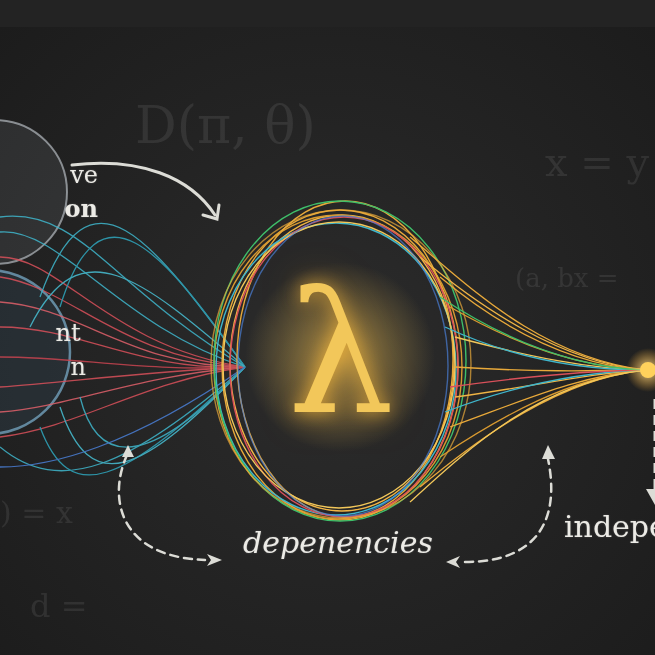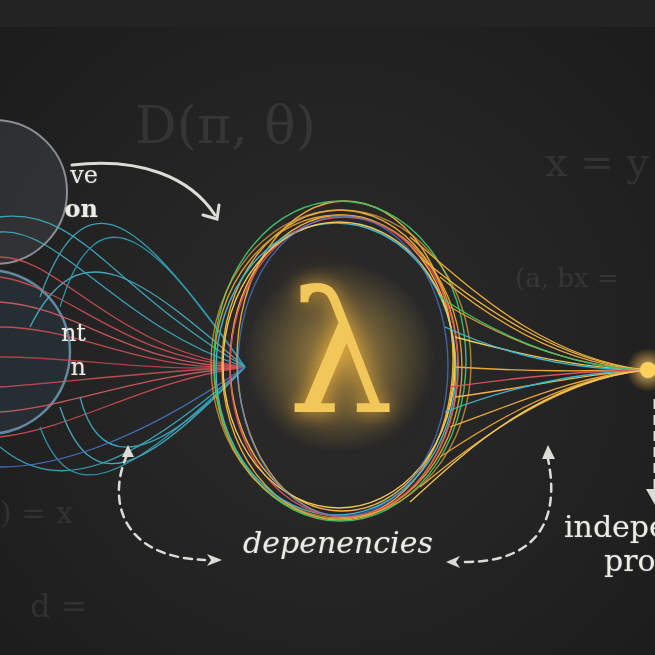--- a/index.html
+++ b/index.html
@@ -135,23 +135,22 @@
       <path d="M655,372 L655,462"></path>
     </g>
     <path d="M646,462 L655,478 L664,462 Z" fill="#dcdcd6"></path>
   </svg>
 
   <div class="label bubble-text" style="right:605px; top:131px;">
     <div style="margin-right:-48px;">ve</div>
     <div style="margin-right:-48px;font-weight:bold;">on</div>
   </div>
   <div class="label bubble-text" style="right:605px; top:289px;">
-    <div style="margin-right:-36px;">nt</div>
+    <div style="margin-right:-36px;text-align:center;">nt</div>
     <div style="margin-right:-36px;">n</div>
   </div>
 
   <div class="lambda">λ</div>
 
   <div class="label" style="left:243px; top:496px; font-size:30px; line-height:40px;font-style:italic;">depenencies</div>
 
   <div class="label" style="left:564px; top:480px; font-size:30px; line-height:40px;">indepe</div>
-  <div class="label" style="left:604px; top:514px; font-size:30px; line-height:40px;">pro</div>
 </div>
 
 </body></html>

